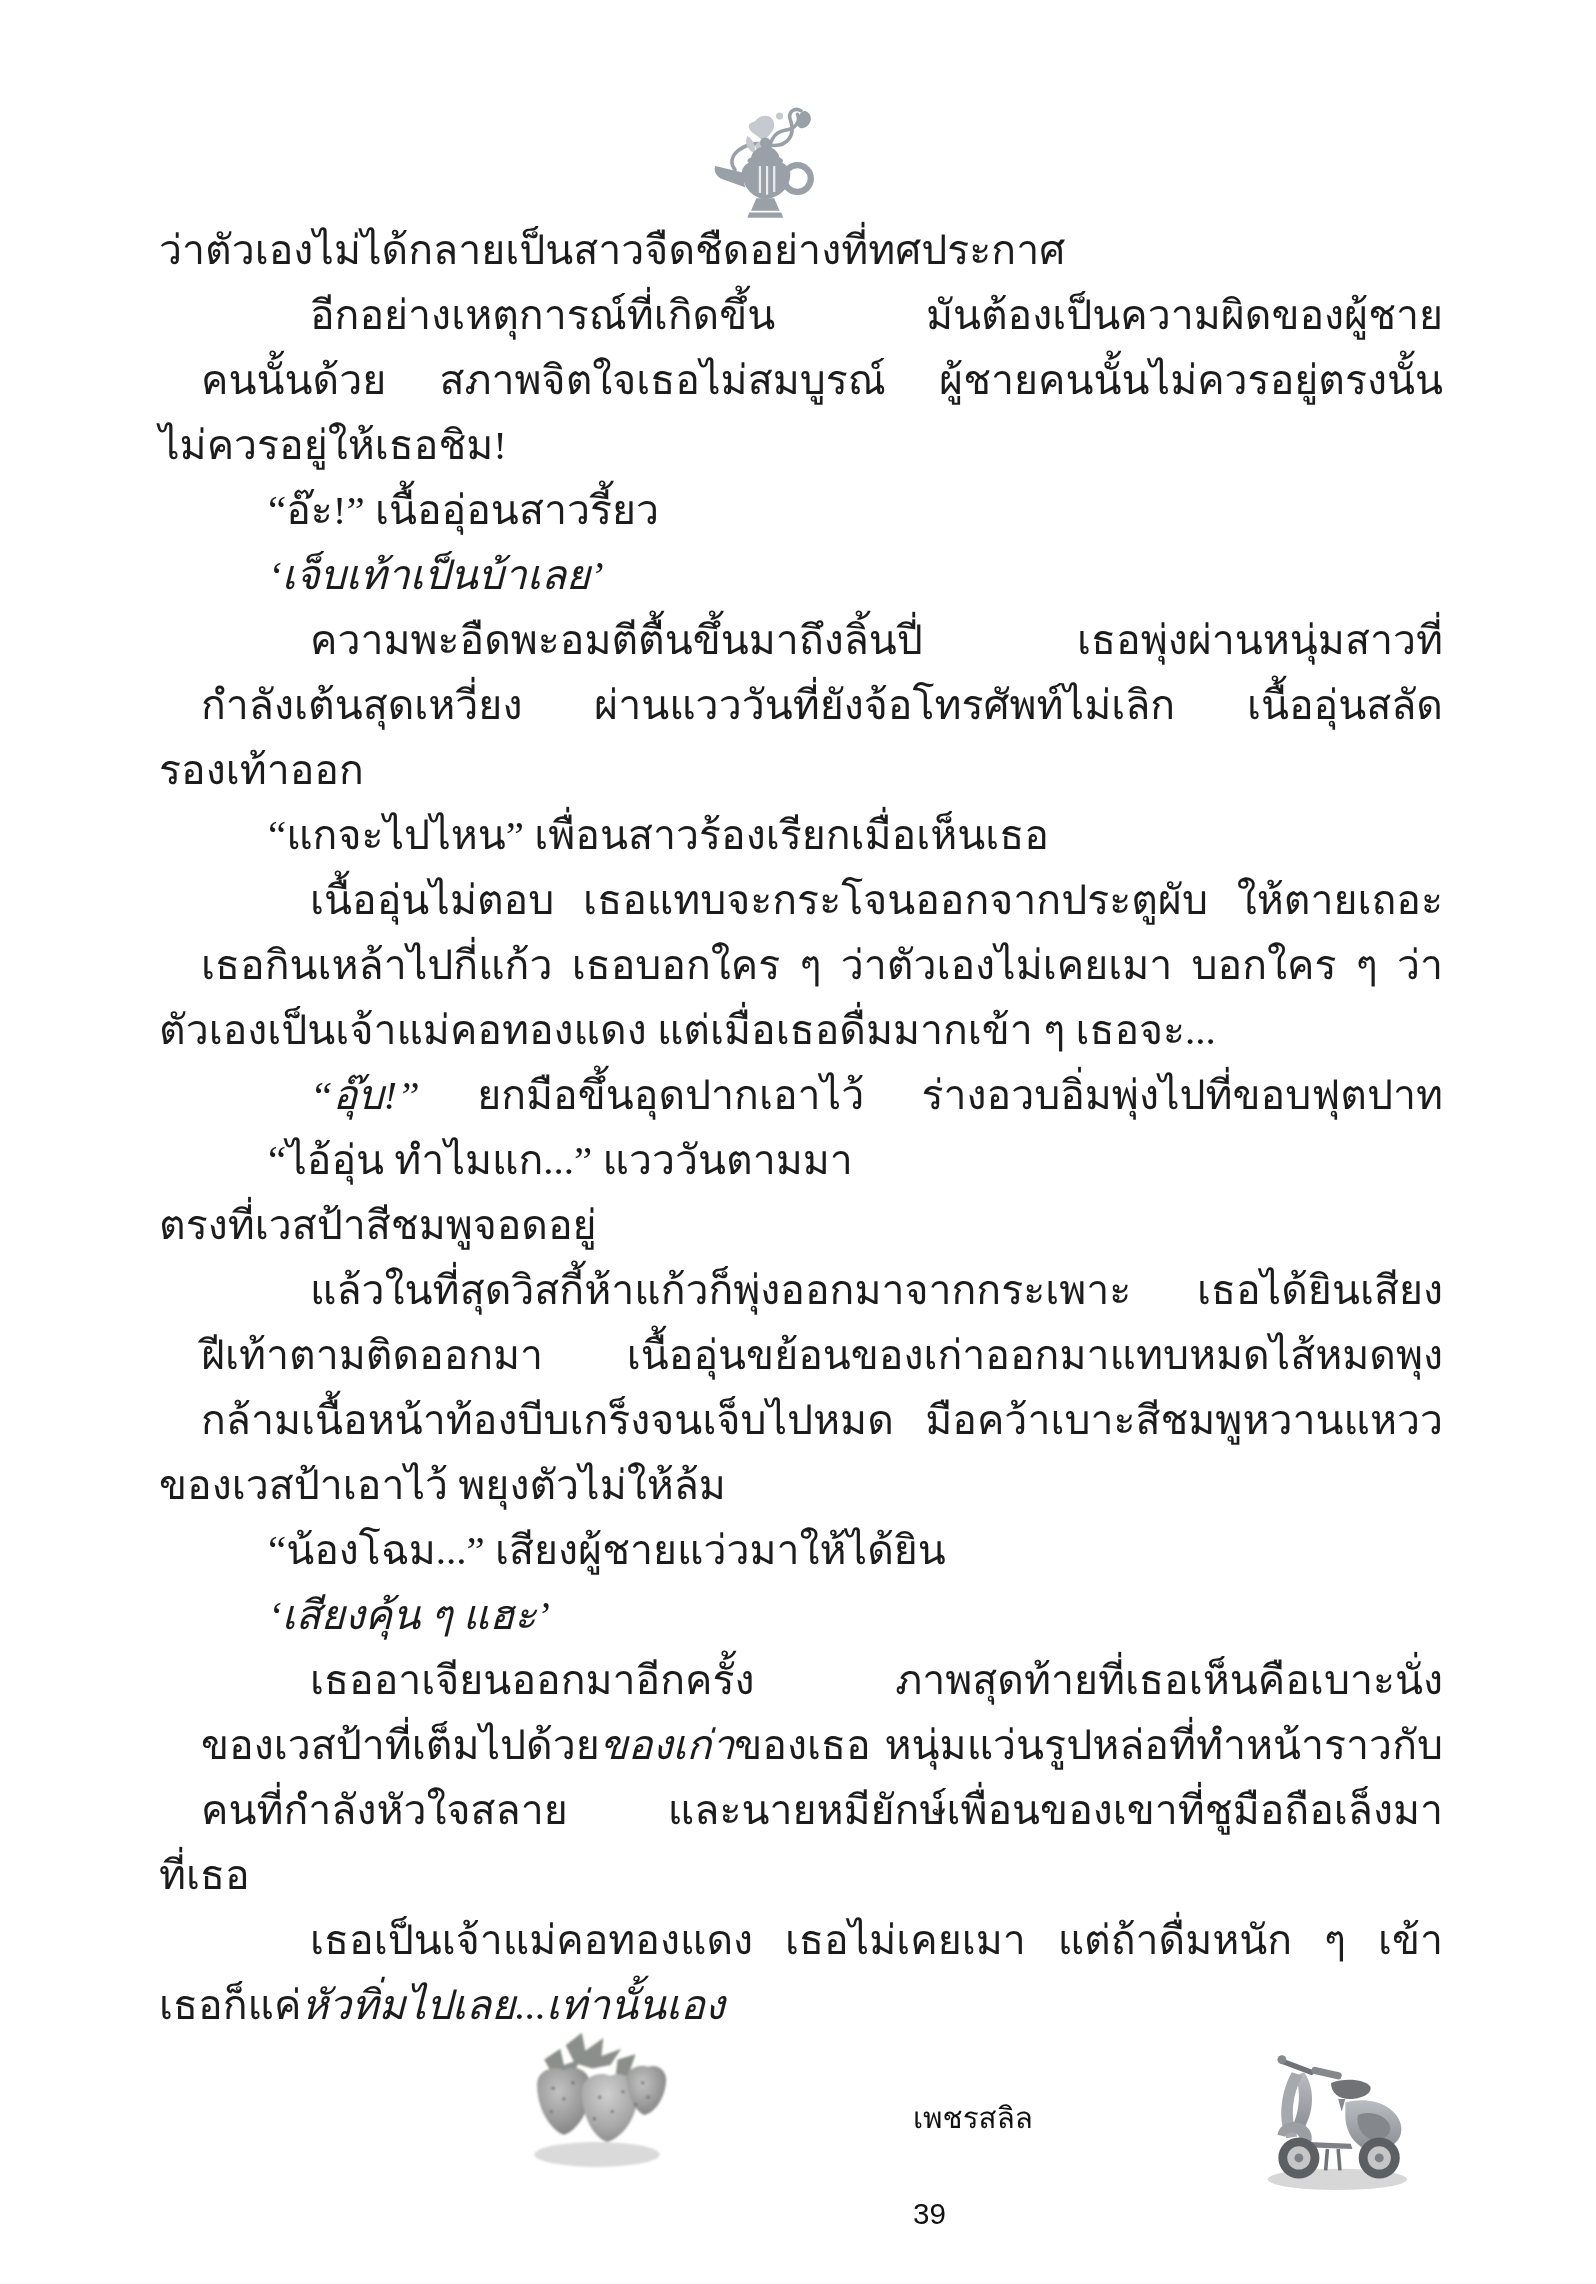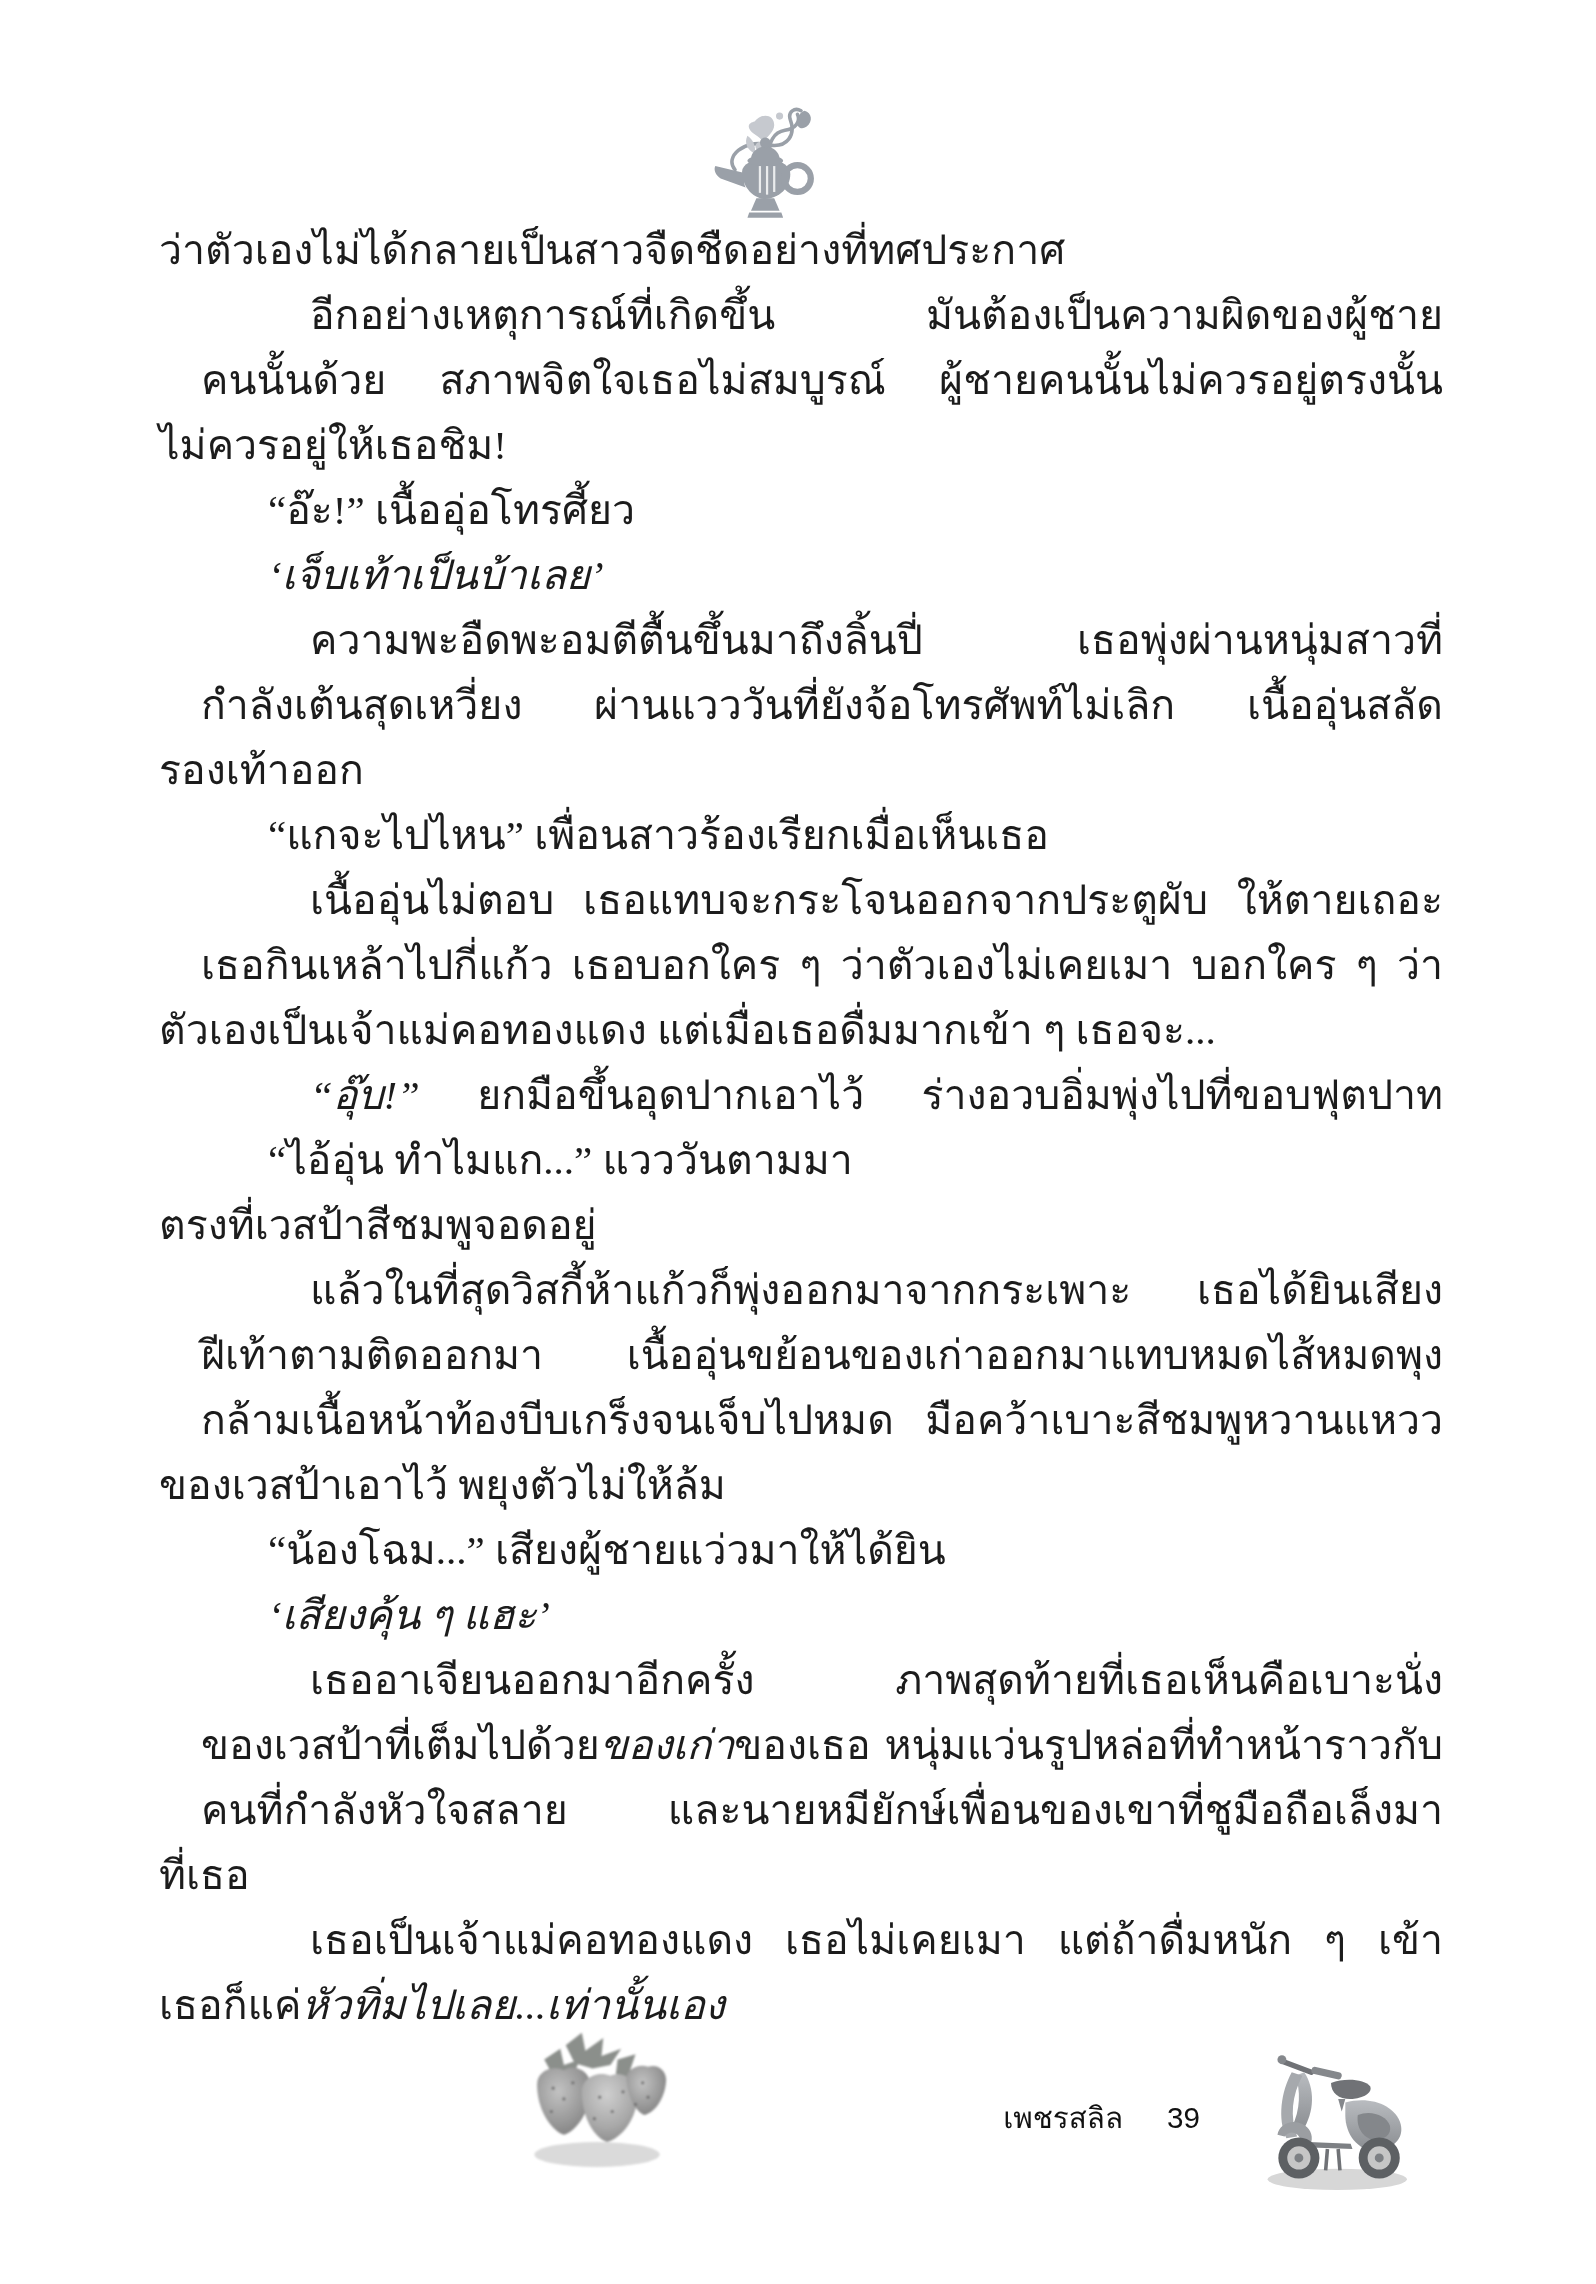--- a/index.html
+++ b/index.html
@@ -19,23 +19,23 @@
     font-size:41px;line-height:65px;
   }
   .line{height:65px;white-space:normal;}
   .line.in{padding-left:109px;}
   .line.j{text-align:justify;text-align-last:justify;margin-left:42px;}
   .it{font-style:italic;}
   
   .strawberries{position:absolute;left:512px;top:2029px;width:179px;height:148px;}
   .footer-text{
     position:absolute;left:913px;top:2094px;width:287px;
-    display:flex;justify-content:flex-end;align-items:baseline;gap:44px;
+    display:flex;justify-content:flex-end;align-items:baseline;gap:56px;
     font-family:"Liberation Sans","DejaVu Sans",sans-serif;
-    font-size:29.6px;color:#111;
+    font-size:29.6px;color:#111;flex-direction:column;
   }
   .vespa{position:absolute;left:1252px;top:2049px;width:175px;height:150px;}
 </style>
 </head>
 <body>
 
 <div class="page">
 
   <svg class="ornament" viewBox="0 0 124 140" aria-hidden="true">
     <g fill="none" stroke="#9aa0a8" stroke-width="4" stroke-linecap="round">
@@ -66,21 +66,21 @@
       <line x1="66" y1="74" x2="66" y2="106"></line>
       <line x1="74" y1="74" x2="74" y2="103"></line>
     </g>
   </svg>
 
   <div class="body-text">
       <div class="line"><span>ว่าตัวเองไม่ได้กลายเป็นสาวจืดชืดอย่างที่ทศประกาศ</span></div>
       <div class="line in j"><span>อีกอย่างเหตุการณ์ที่เกิดขึ้น มันต้องเป็นความผิดของผู้ชาย</span></div>
       <div class="line j"><span>คนนั้นด้วย สภาพจิตใจเธอไม่สมบูรณ์ ผู้ชายคนนั้นไม่ควรอยู่ตรงนั้น</span></div>
       <div class="line"><span>ไม่ควรอยู่ให้เธอชิม!</span></div>
-      <div class="line in"><span>“อ๊ะ!” เนื้ออุ่อโทรศี้ยว</span></div>
+      <div class="line in"><span>“อ๊ะ!” เนื้ออุ่อนสาวรี้ยว</span></div>
       <div class="line in"><span class="it">‘เจ็บเท้าเป็นบ้าเลย’</span></div>
       <div class="line in j"><span>ความพะอืดพะอมตีตื้นขึ้นมาถึงลิ้นปี่ เธอพุ่งผ่านหนุ่มสาวที่</span></div>
       <div class="line j"><span>กำลังเต้นสุดเหวี่ยง ผ่านแวววันที่ยังจ้อโทรศัพท์ไม่เลิก เนื้ออุ่นสลัด</span></div>
       <div class="line"><span>รองเท้าออก</span></div>
       <div class="line in"><span>“แกจะไปไหน” เพื่อนสาวร้องเรียกเมื่อเห็นเธอ</span></div>
       <div class="line in j"><span>เนื้ออุ่นไม่ตอบ เธอแทบจะกระโจนออกจากประตูผับ ให้ตายเถอะ</span></div>
       <div class="line j"><span>เธอกินเหล้าไปกี่แก้ว เธอบอกใคร ๆ ว่าตัวเองไม่เคยเมา บอกใคร ๆ ว่า</span></div>
       <div class="line"><span>ตัวเองเป็นเจ้าแม่คอทองแดง แต่เมื่อเธอดื่มมากเข้า ๆ เธอจะ...</span></div>
       <div class="line in j"><span class="it">“อุ๊บ!”</span><span> ยกมือขึ้นอุดปากเอาไว้ ร่างอวบอิ่มพุ่งไปที่ขอบฟุตปาท</span></div>
       <div class="line in"><span>“ไอ้อุ่น ทำไมแก...” แวววันตามมา</span></div>

